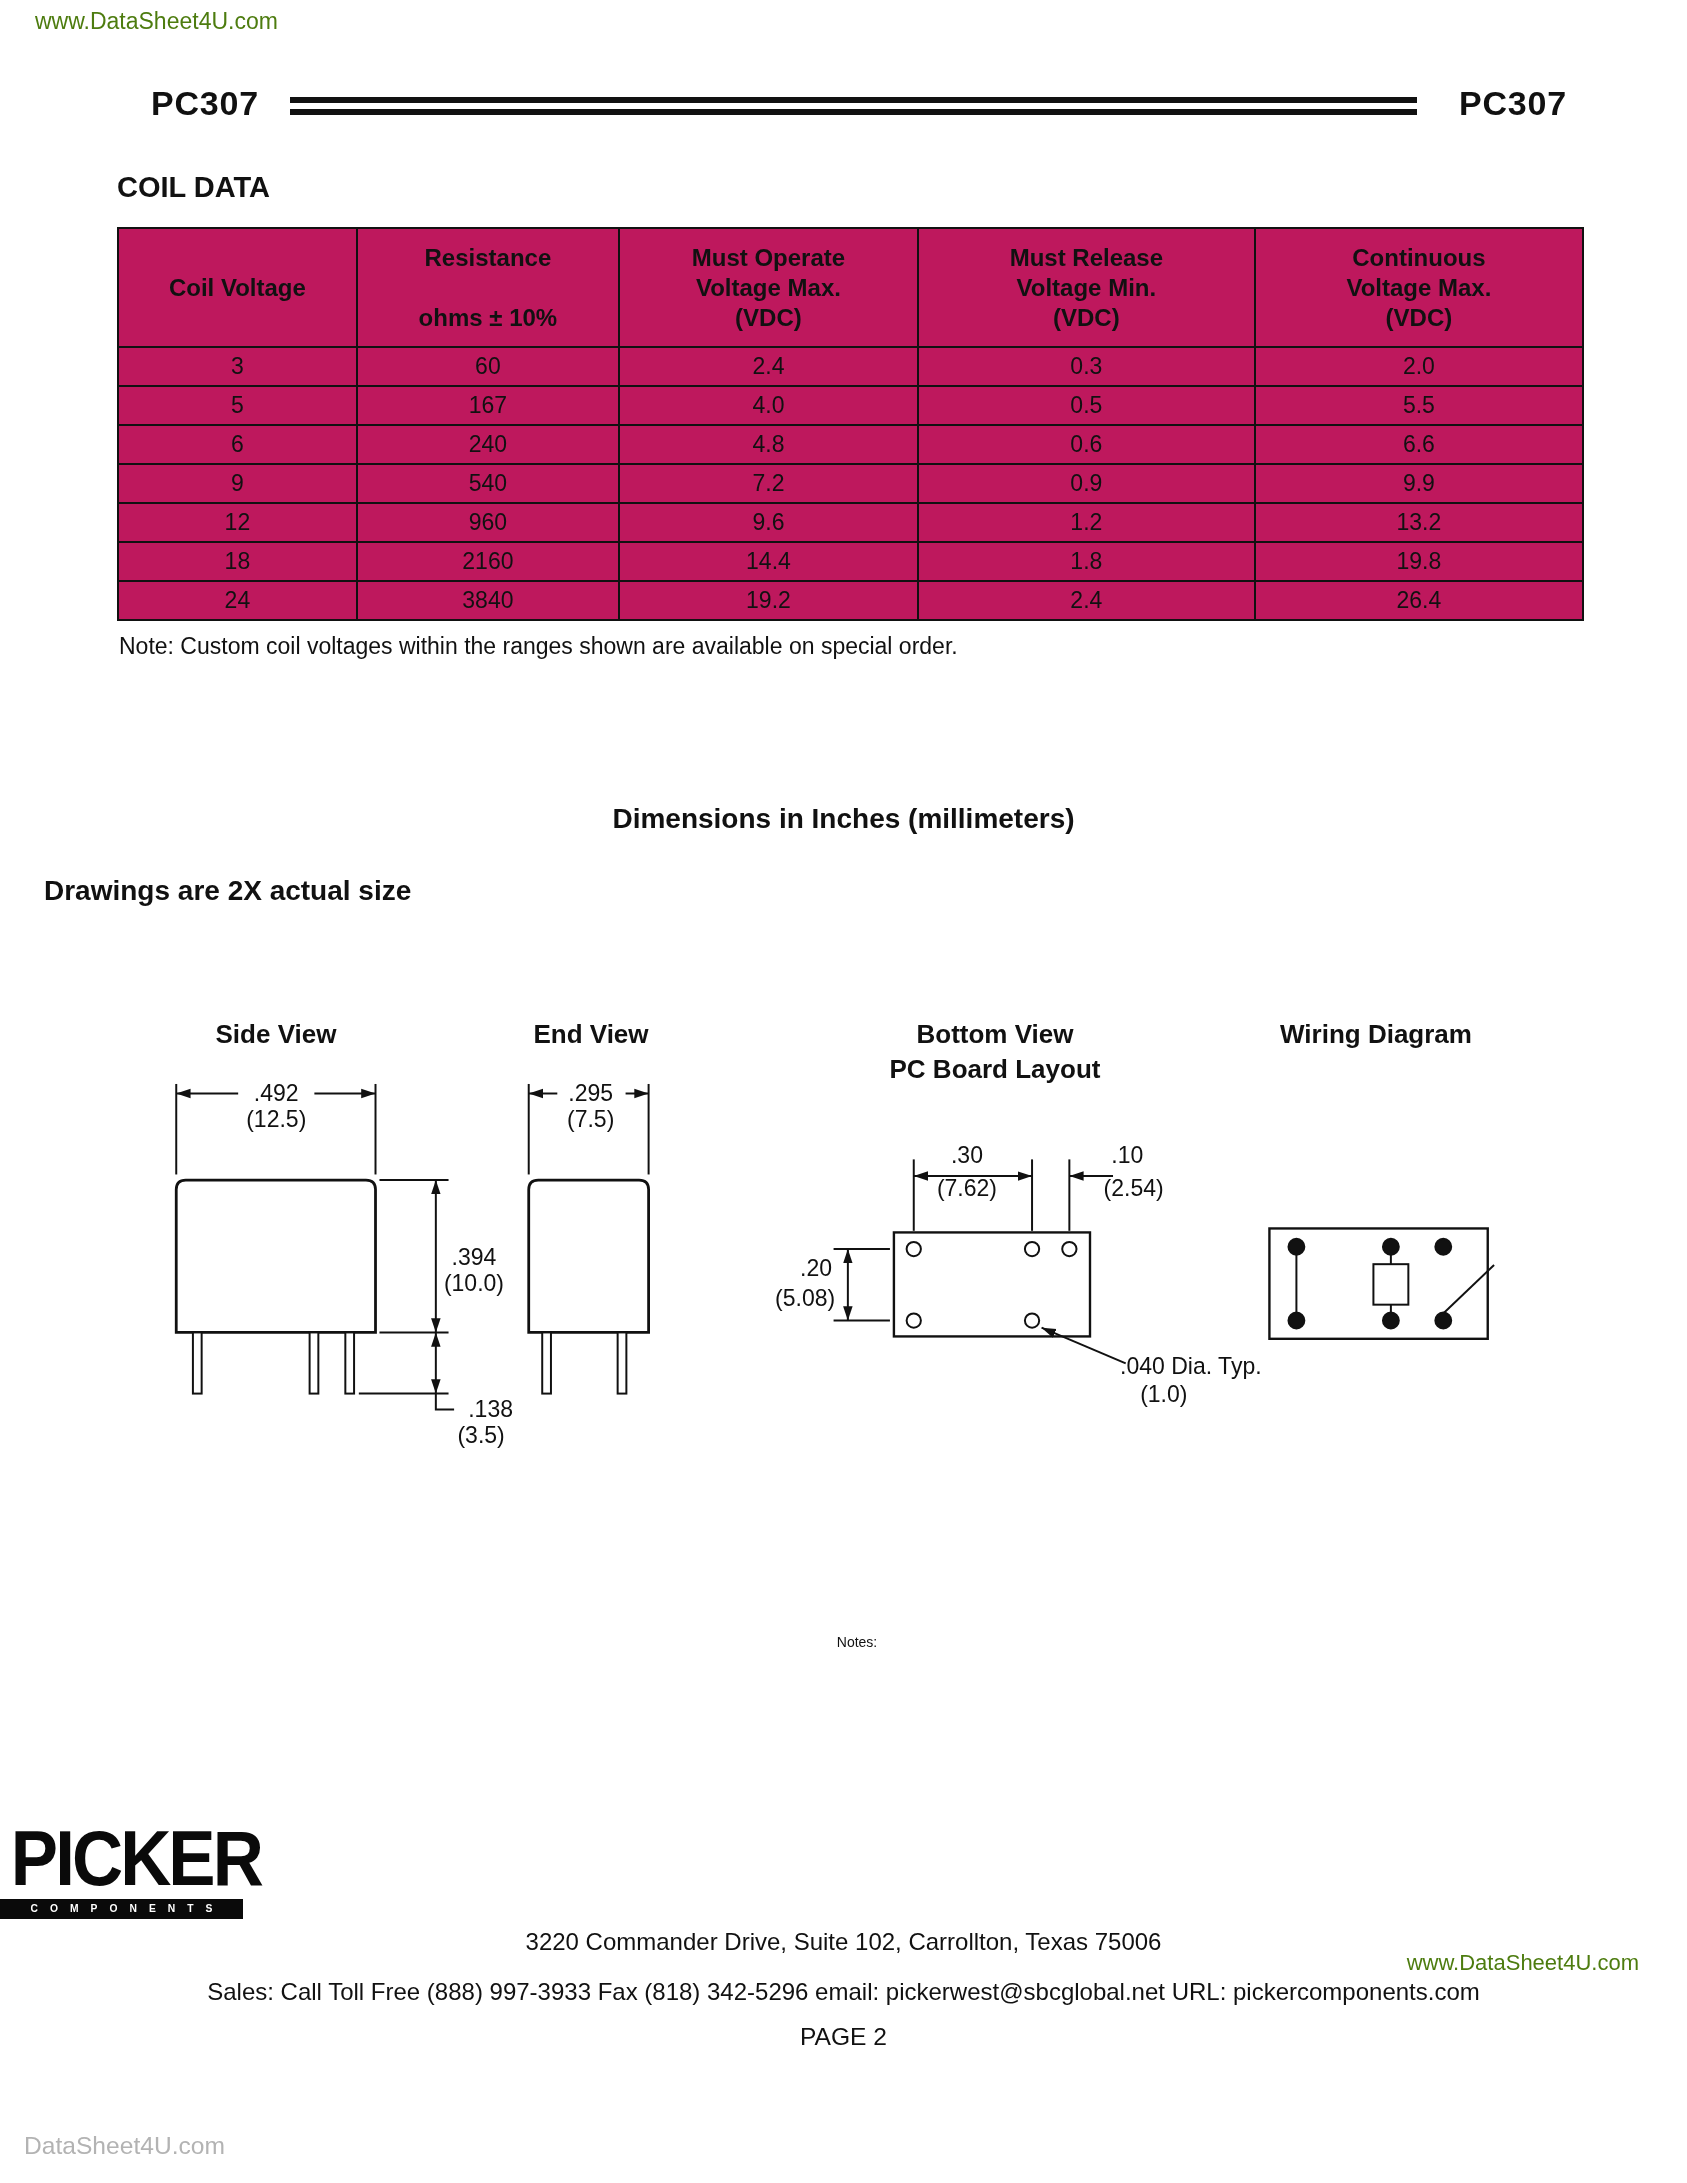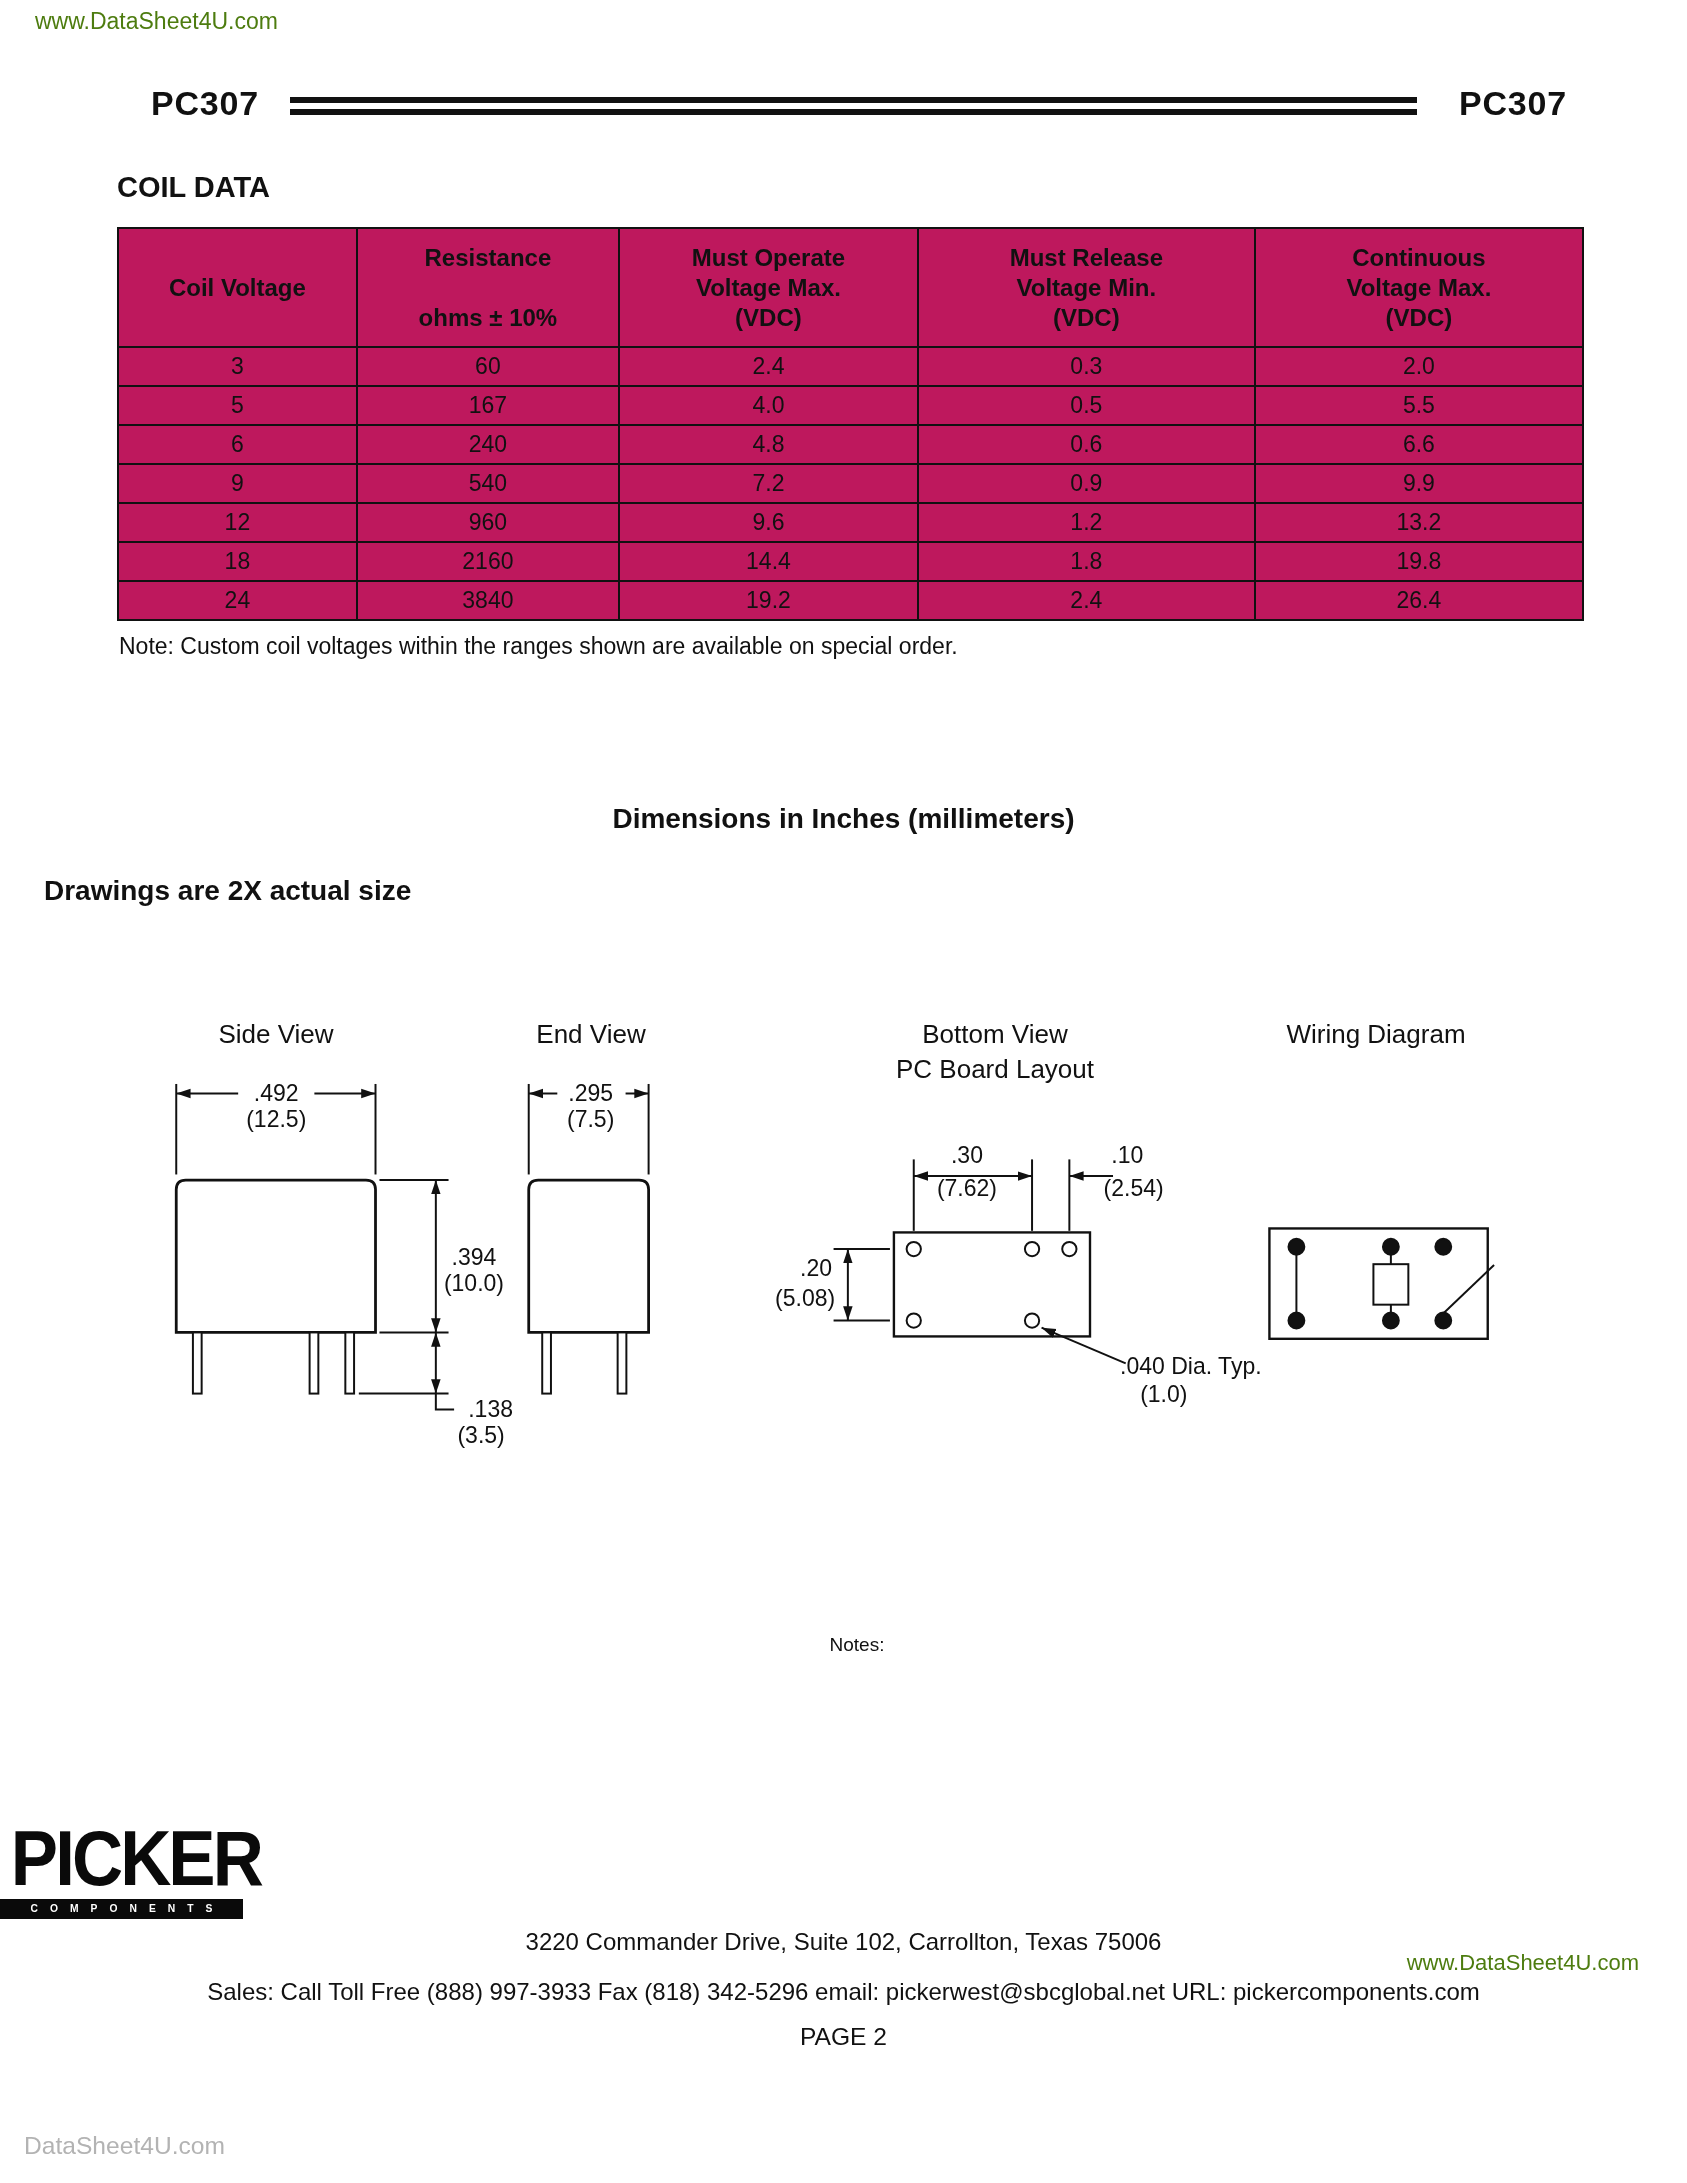--- a/index.html
+++ b/index.html
@@ -29,31 +29,31 @@
   #coil-table th:nth-child(4){ width:23.0%; }
   #coil-table th:nth-child(5){ width:22.4%; }
   .th-line { line-height:30px; min-height:30px; }
   #coil-table td { font-size:23px; height:39px; }
 
   #coil-note { position:absolute; left:119px; top:633px; font-size:23px; }
 
   #dim-title    { position:absolute; left:0; top:803px; width:100%; text-align:center; font-size:28px; font-weight:bold; }
   #dim-subtitle { position:absolute; left:0; top:875px; width:100%; text-align:left; font-size:28px; font-weight:bold;padding-left:44px; }
 
-  .view-label { position:absolute; width:302px; text-align:center; font-size:26px; font-weight:normal; line-height:35px; }
+  .view-label { position:absolute; width:302px; text-align:center; font-size:26px; font-weight:bold; line-height:35px; }
   #lbl-side   { left:125px;  top:1017px; }
   #lbl-end    { left:440px;  top:1017px; }
   #lbl-bottom { left:844px; top:1017px; }
   #lbl-wiring { left:1225px; top:1017px; }
 
   #drawings { position:absolute; left:0; top:1076px; }
   #drawings text { font-size:29px; fill:#111; font-family:"Liberation Sans", sans-serif; }
 
   .notes-line { position:absolute; left:0; width:100%; text-align:center; }
-  #notes-title { top:1634px; font-size:19px;padding-left:27px; }
+  #notes-title { top:1634px; font-size:14px;padding-left:27px; }
   #notes-tol   { top:1677px; font-size:19px; }
 
   #logo-wrap { position:absolute; left:0; top:1820px; width:100%; display:flex; flex-direction:column; align-items:flex-start; }
   #logo-text { font-size:77px; font-weight:900; letter-spacing:-3.2px; line-height:1; transform:scaleX(0.92); color:#0a0a0a; }
   #logo-bar  { margin-top:2.4px; width:243px; height:20px; background:#0a0a0a; color:#fff; text-align:center;
                font-size:10.3px; letter-spacing:12px; text-indent:12px; line-height:20px; font-weight:bold; }
 
   #footer-address { position:absolute; left:0; top:1928px; width:100%; text-align:center; font-size:24px; }
   #footer-sales   { position:absolute; left:0; top:1978px; width:100%; text-align:center; font-size:24px; }
   #footer-page    { position:absolute; left:0; top:2023px; width:100%; text-align:center; font-size:24.6px; }

